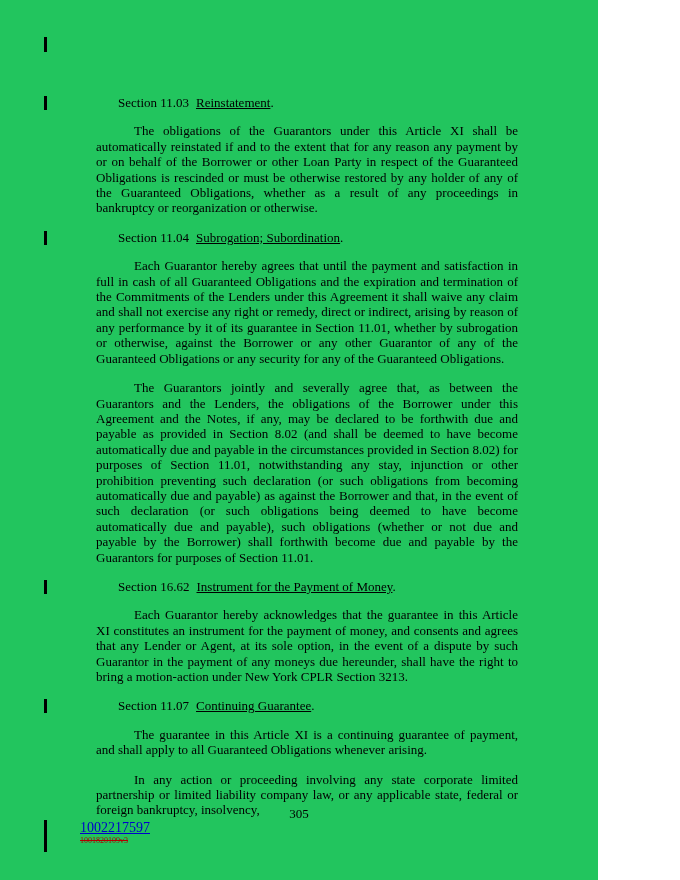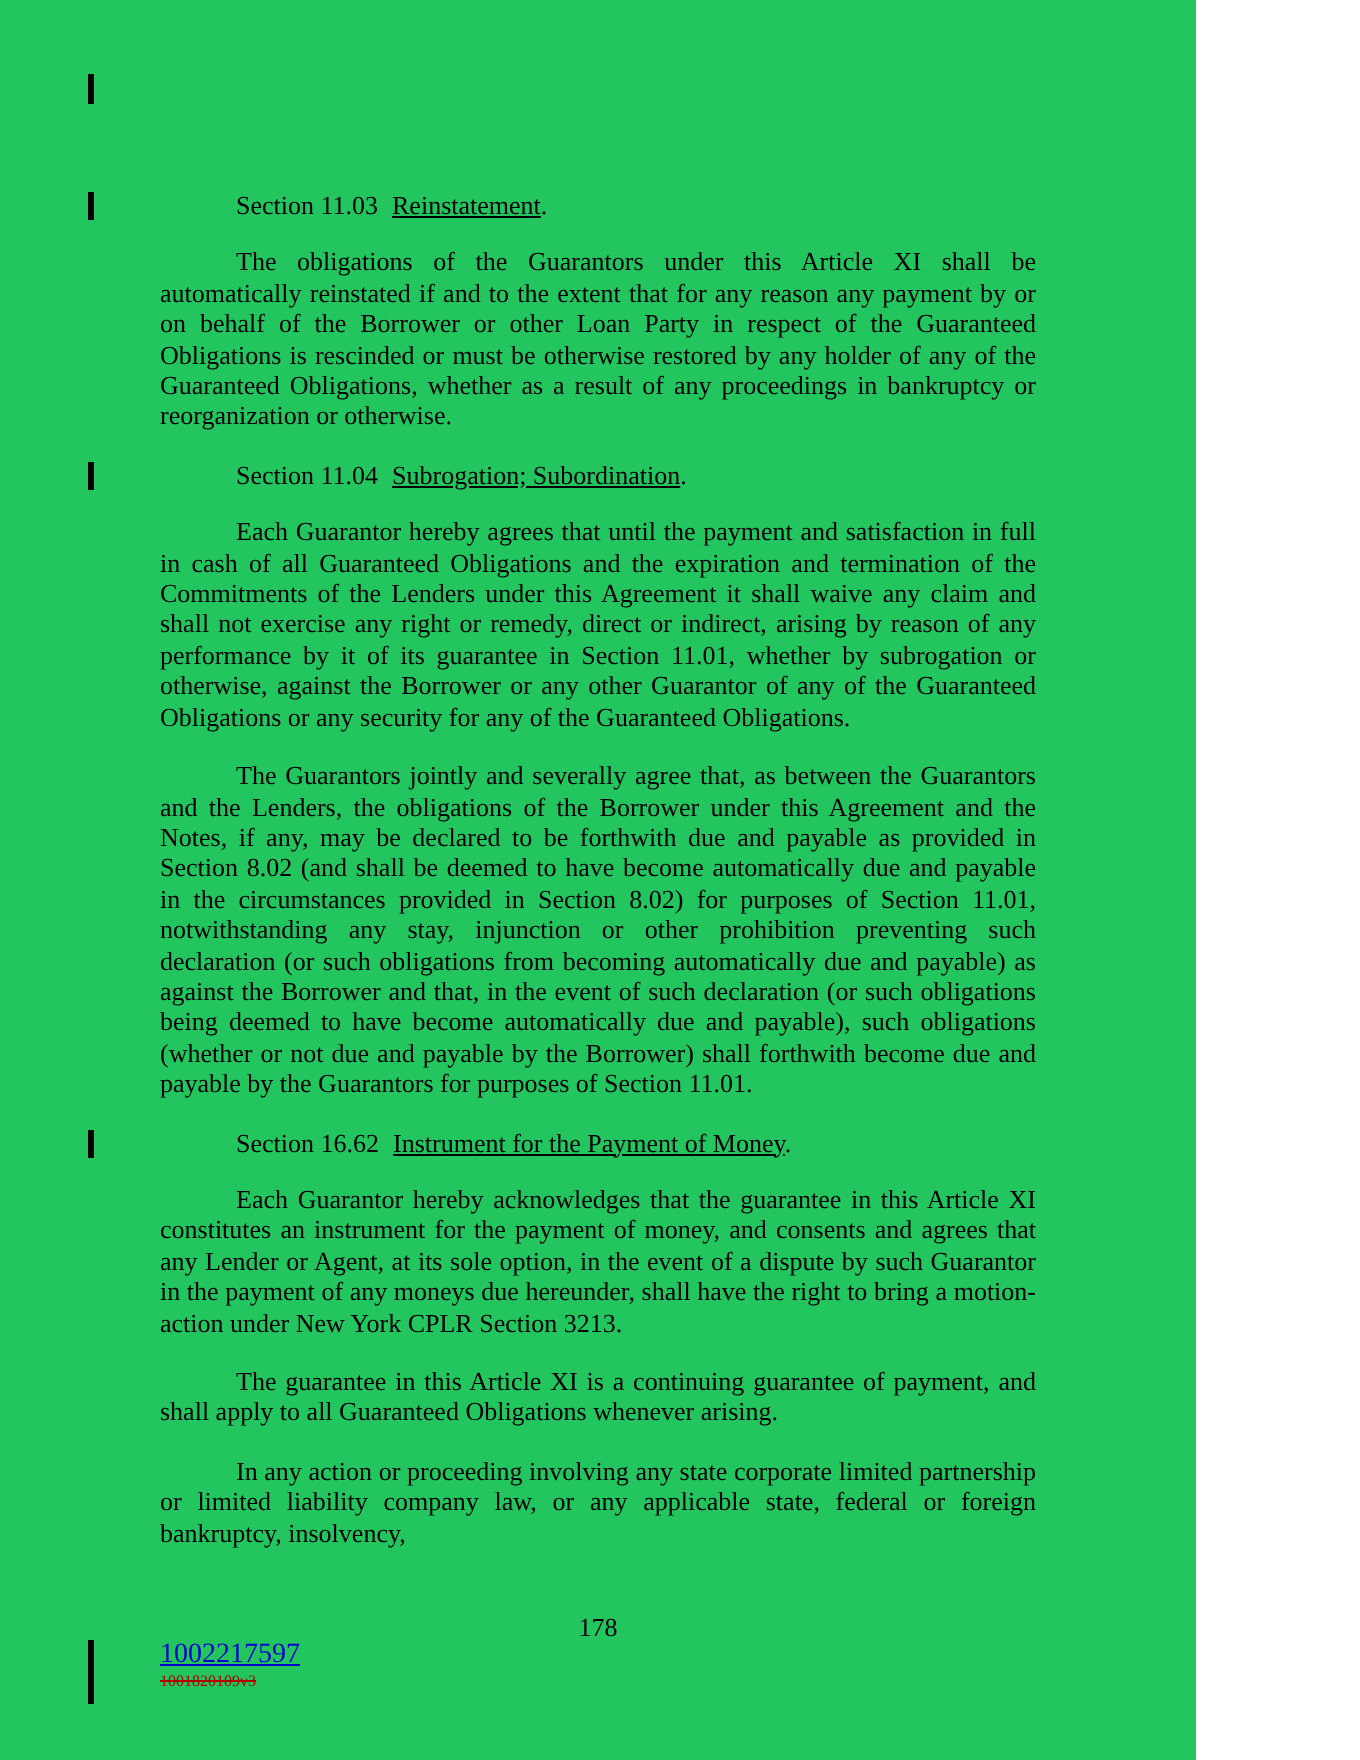--- a/index.html
+++ b/index.html
@@ -27,21 +27,21 @@
     line-height: 15.4px;
     white-space: nowrap;
   }
   .sec-label {
     margin-right: 7px;
   }
   .sec-title {
     text-decoration: underline;
   }
   .para {
-    margin: 0 0 14px 0;
+    margin: 0 0 14px 16px;
     text-indent: 38px;
     text-align: justify;
     line-height: 15.4px;
   }
   .change-bar {
     position: absolute;
     width: 3px;
     background: #000000;
   }
   .heading-bar {
@@ -117,30 +117,34 @@
 
   <div class="section">
     <p class="sec-heading">
       <span class="change-bar heading-bar"></span>
       <span class="sec-label">Section 16.62</span><span class="sec-title">Instrument for the Payment of Money</span><span class="sec-suffix">.</span>
     </p>
   <p class="para">Each Guarantor hereby acknowledges that the guarantee in this Article XI constitutes an instrument for the payment of money, and consents and agrees that any Lender or Agent, at its sole option, in the event of a dispute by such Guarantor in the payment of any moneys due hereunder, shall have the right to bring a motion-action under New York CPLR Section 3213.</p>
         </div>
 
   <div class="section">
+    <p class="sec-heading">
+      <span class="change-bar heading-bar"></span>
+      <span class="sec-label">Section 11.07</span><span class="sec-title">Continuing Guarantee</span><span class="sec-suffix">.</span>
+    </p>
   <p class="para">The guarantee in this Article XI is a continuing guarantee of payment, and shall apply to all Guaranteed Obligations whenever arising.</p>
         </div>
 
   <div class="section">
   <p class="para">In any action or proceeding involving any state corporate limited partnership or limited liability company law, or any applicable state, federal or foreign bankruptcy, insolvency,</p>
         </div>
 </div>
   </div>
 
-  <div class="page-number">178</div>
+  <div class="page-number">305</div>
 
   <div class="doc-ids">
     <a class="doc-link">1002217597</a>
     <div class="doc-old">1001820109v3</div>
   </div>
 
   <div class="change-bar footer-bar"></div>
 
 </div>
 

